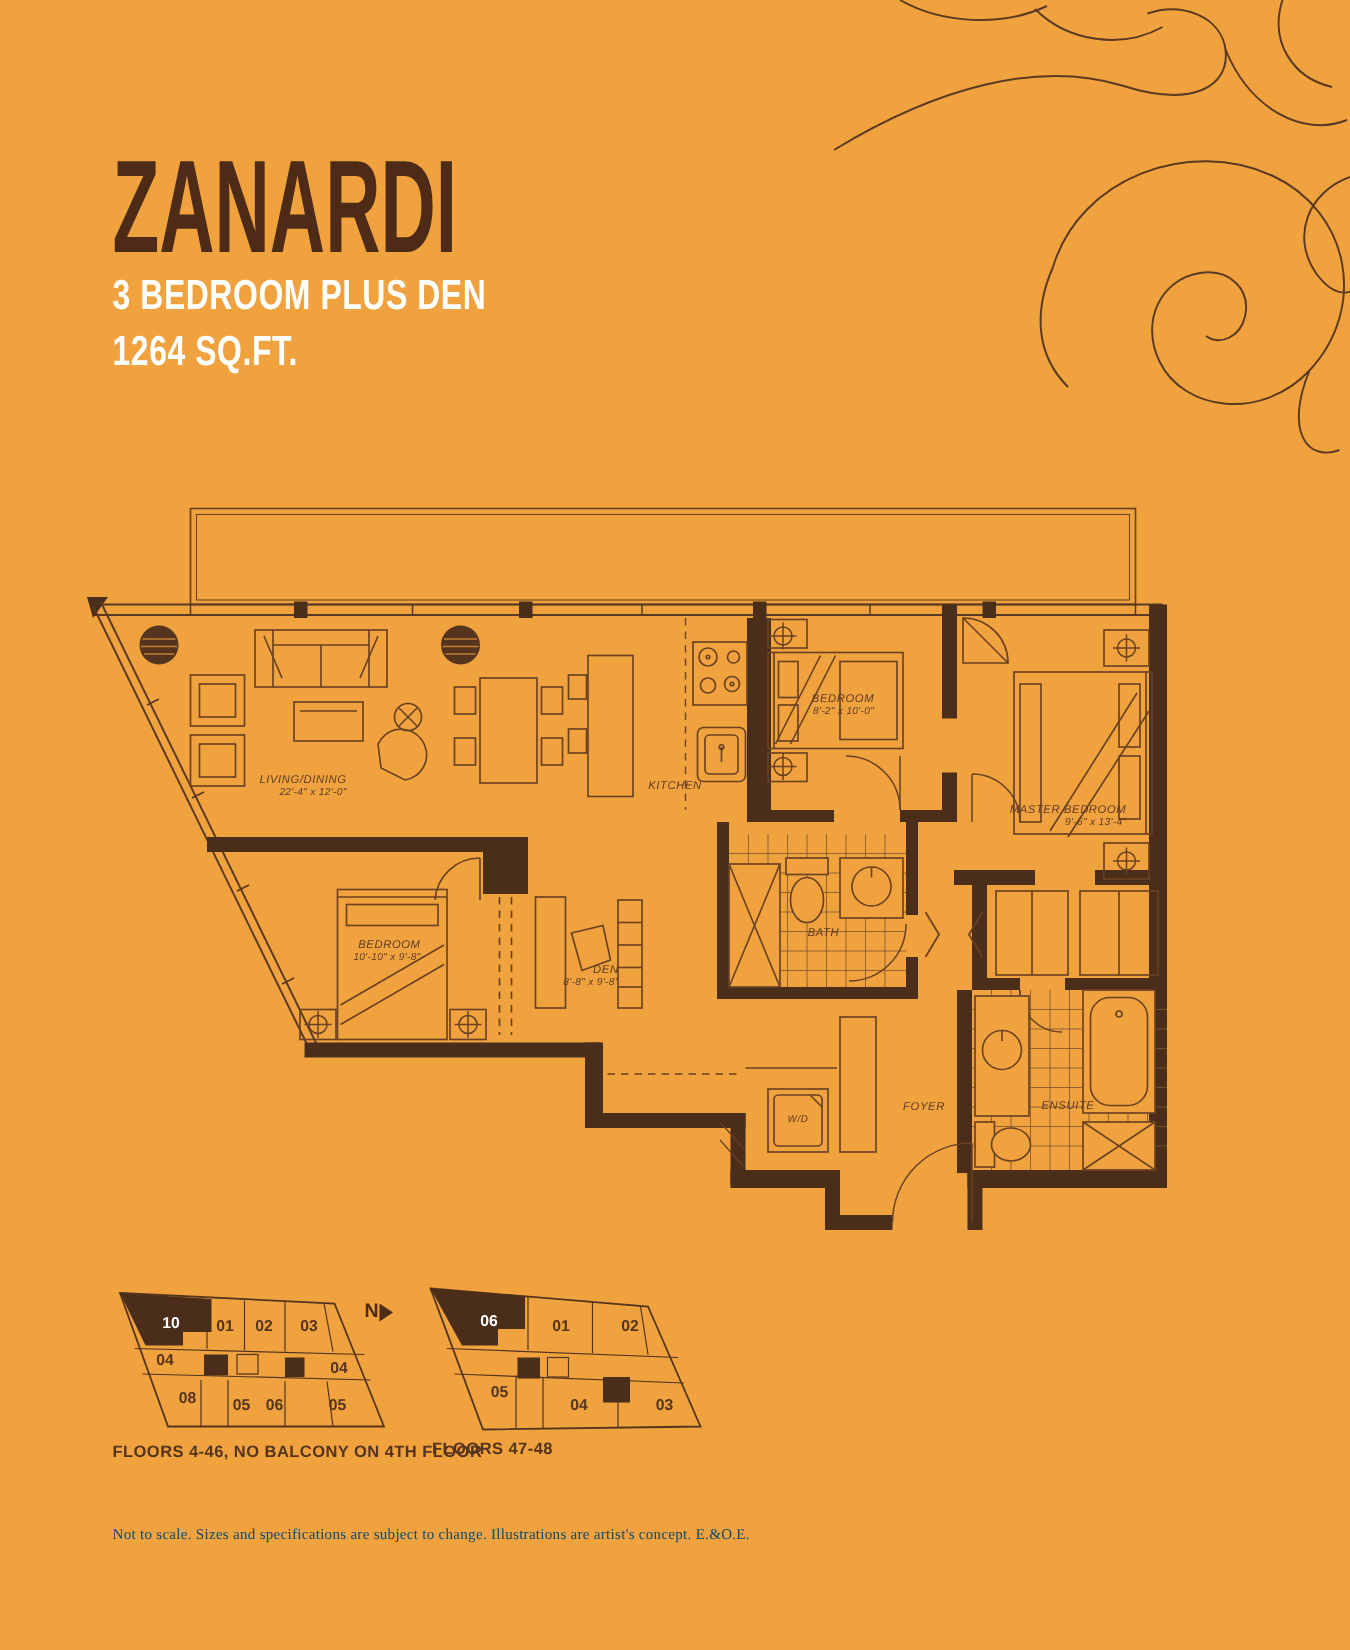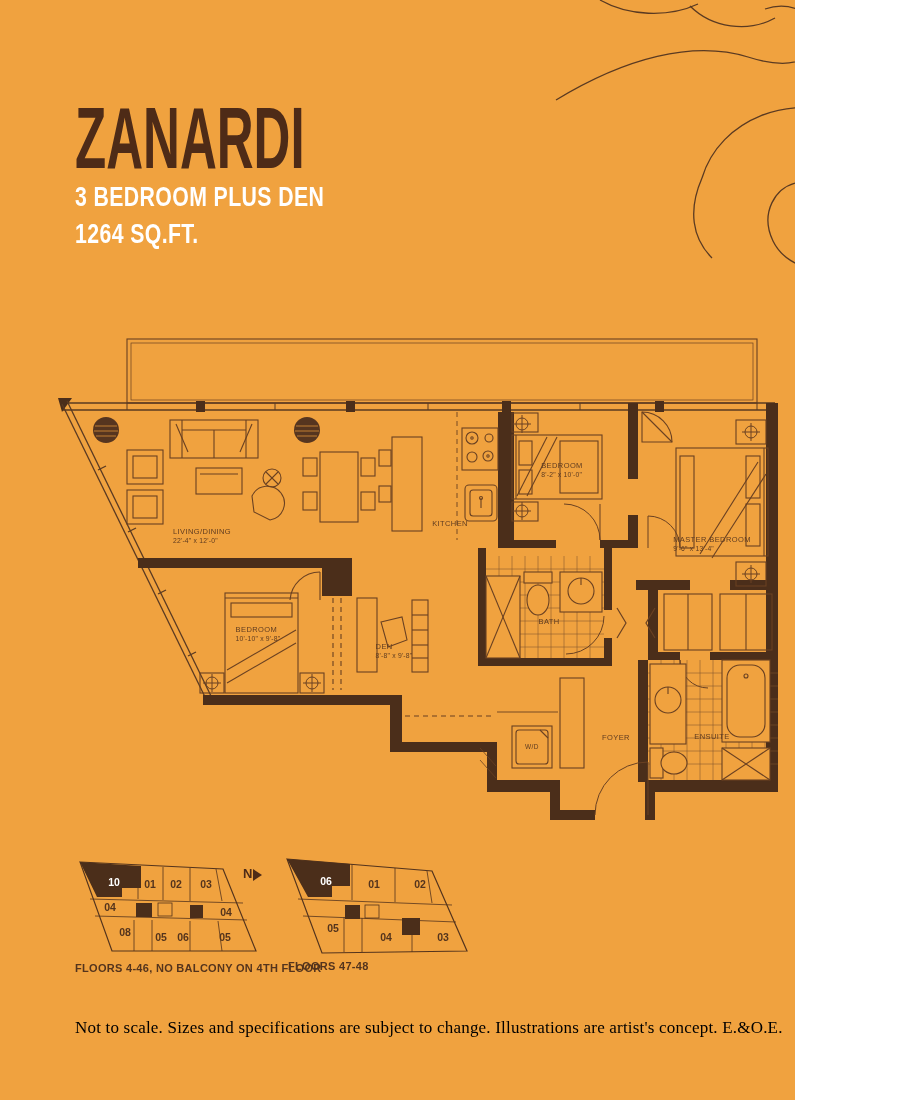--- a/index.html
+++ b/index.html
@@ -1,38 +1,38 @@
 <!DOCTYPE html>
 <html><head>
 <meta charset="utf-8">
 <style>
   html,body{margin:0;padding:0;}
-  .page{position:relative;width:795px;height:1100px;background:#F0A23F;overflow:hidden;
+  .page{position:relative;width:900px;height:1100px;background:#F0A23F;overflow:hidden;
         font-family:"Liberation Sans",sans-serif;}
   svg{position:absolute;left:0;top:0;}
   .hdr{position:absolute;left:75px;top:96px;}
   .title{font-size:88px;font-weight:bold;color:#4E2B17;letter-spacing:0px;
          transform:scaleX(.58);transform-origin:left top;line-height:.95;white-space:nowrap;}
   .sub{position:absolute;left:75px;color:#FFFFFF;font-weight:bold;font-size:28px;
        transform:scaleX(.76);transform-origin:left top;white-space:nowrap;letter-spacing:.5px;}
   .sub1{top:181px;} .sub2{top:218px;}
-  .room-label{position:absolute;transform:translate(-50%,-50%);text-align:left;
-      color:#5E3B20;font-size:7.5px;letter-spacing:.4px;line-height:1.3;white-space:nowrap;}
+  .room-label{position:absolute;transform:translate(-50%,-50%);text-align:right;
+      color:#5E3B20;font-size:7.5px;letter-spacing:.4px;line-height:1.3;white-space:nowrap;font-style:italic;}
   .room-label .dims{display:block;font-size:6.8px;letter-spacing:.2px;}
   .room-label.tiny{font-size:6.5px;}
   .kp-num{position:absolute;transform:translate(-50%,-50%);font-size:10.5px;font-weight:bold;
       color:#54341D;white-space:nowrap;}
   .kp-num.hl{color:#FFFFFF;text-align:right;}
   .kp-caption{position:absolute;font-size:11px;font-weight:bold;color:#54341D;
       letter-spacing:.3px;white-space:nowrap;}
   .north{position:absolute;left:243px;top:866px;font-size:13px;font-weight:bold;color:#4E2B17;}
   .north .tri{display:inline-block;width:0;height:0;border-left:9px solid #4E2B17;
       border-top:6px solid transparent;border-bottom:6px solid transparent;vertical-align:middle;margin-left:1px;}
   .disclaimer{position:absolute;left:75px;top:1018px;font-family:"Liberation Serif",serif;
-      font-size:17px;color:#000000;letter-spacing:.2px;}
+      font-size:10px;color:#0c4a6e;letter-spacing:.2px;}
 </style>
 </head>
 <body>
 
 <div class="page">
 
 <svg width="900" height="1100" viewBox="0 0 900 1100">
 
   <g fill="none" stroke="#5A3A22" stroke-width="1.3">
     <path d="M556,100 C625,58 693,40 748,57 C795,72 820,58 817,33 C814,11 788,1 765,9"></path>
@@ -417,21 +417,21 @@
     <polygon points="287,859 350,864 350,886 332,886 332,897 308,897" fill="#4B2E1A"></polygon>
   </g>
 </svg>
 
 <div class="hdr">
   <div class="title">ZANARDI</div>
 </div>
 <div class="sub sub1">3 BEDROOM PLUS DEN</div>
 <div class="sub sub2">1264 SQ.FT.</div>
 
-<div class="room-label" style="left:202px;top:536px">
+<div class="room-label" style="left:202px;top:524px">
   <span>LIVING/DINING</span><span class="dims">22'-4" x 12'-0"</span>
 </div>
 <div class="room-label" style="left:450px;top:524px">
   <span>KITCHEN</span>
 </div>
 <div class="room-label" style="left:562px;top:470px">
   <span>BEDROOM</span><span class="dims">8'-2" x 10'-0"</span>
 </div>
 <div class="room-label" style="left:712px;top:544px">
   <span>MASTER BEDROOM</span><span class="dims">9'-6" x 13'-4"</span>

